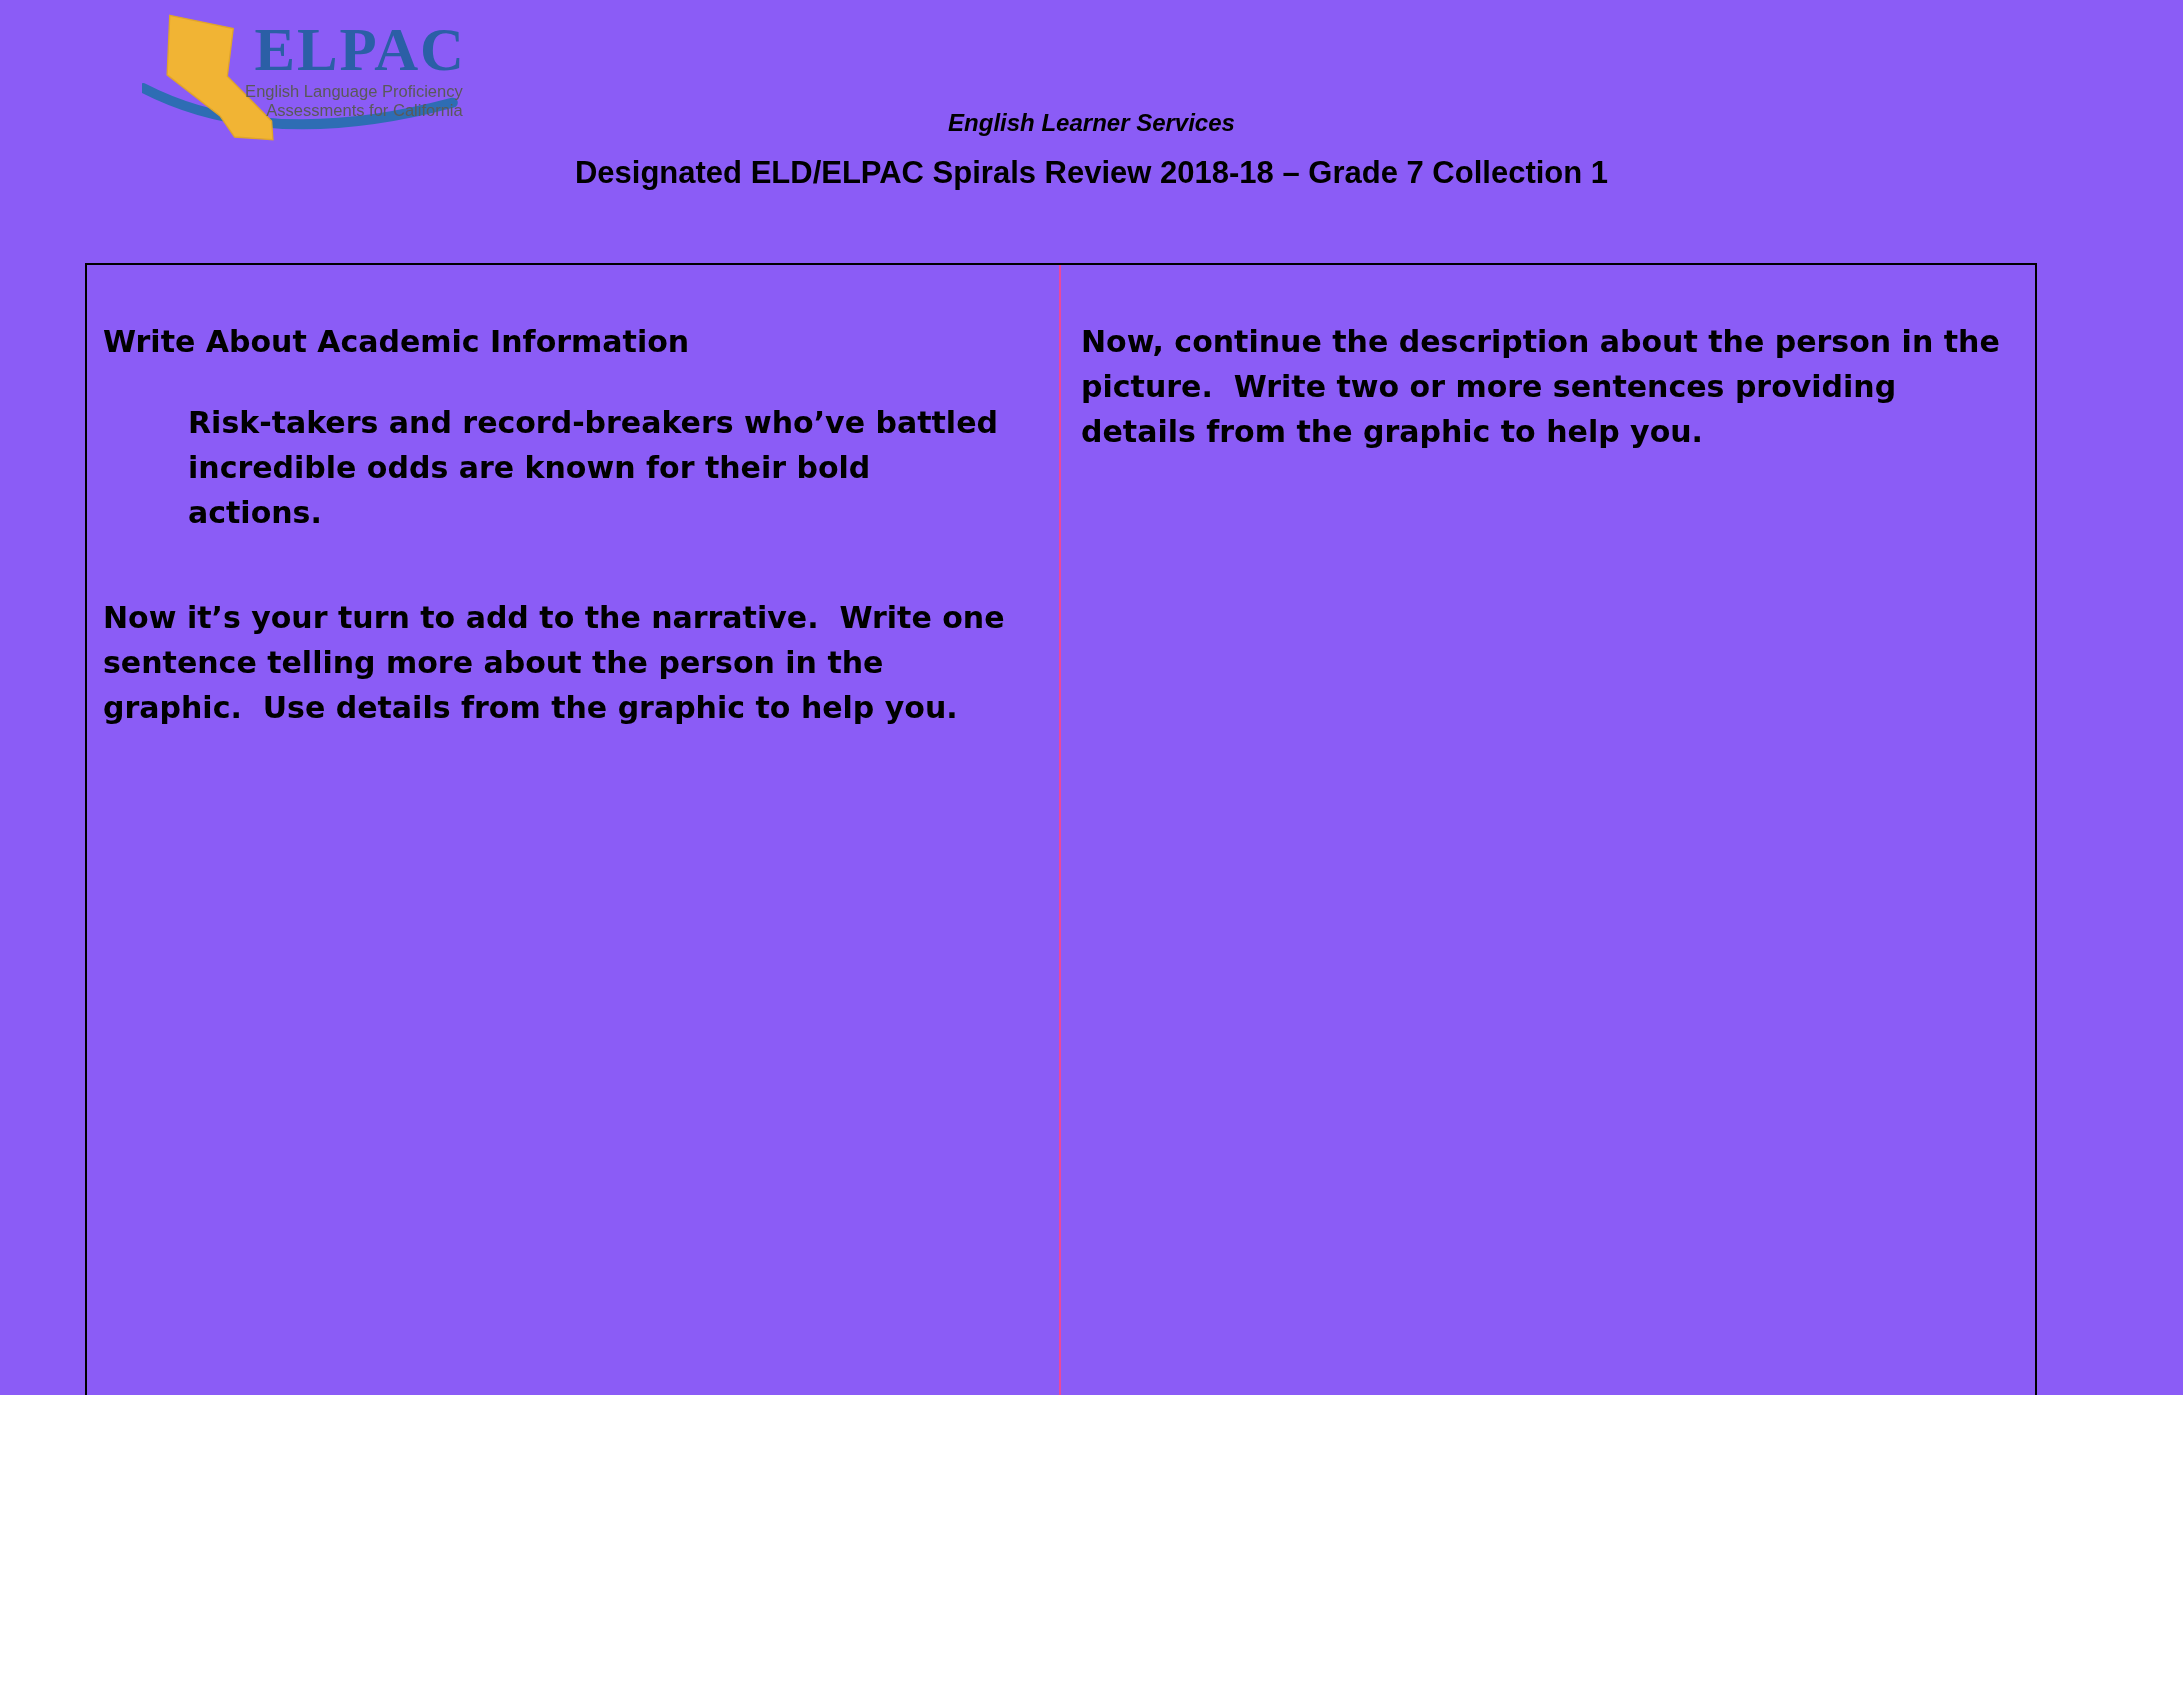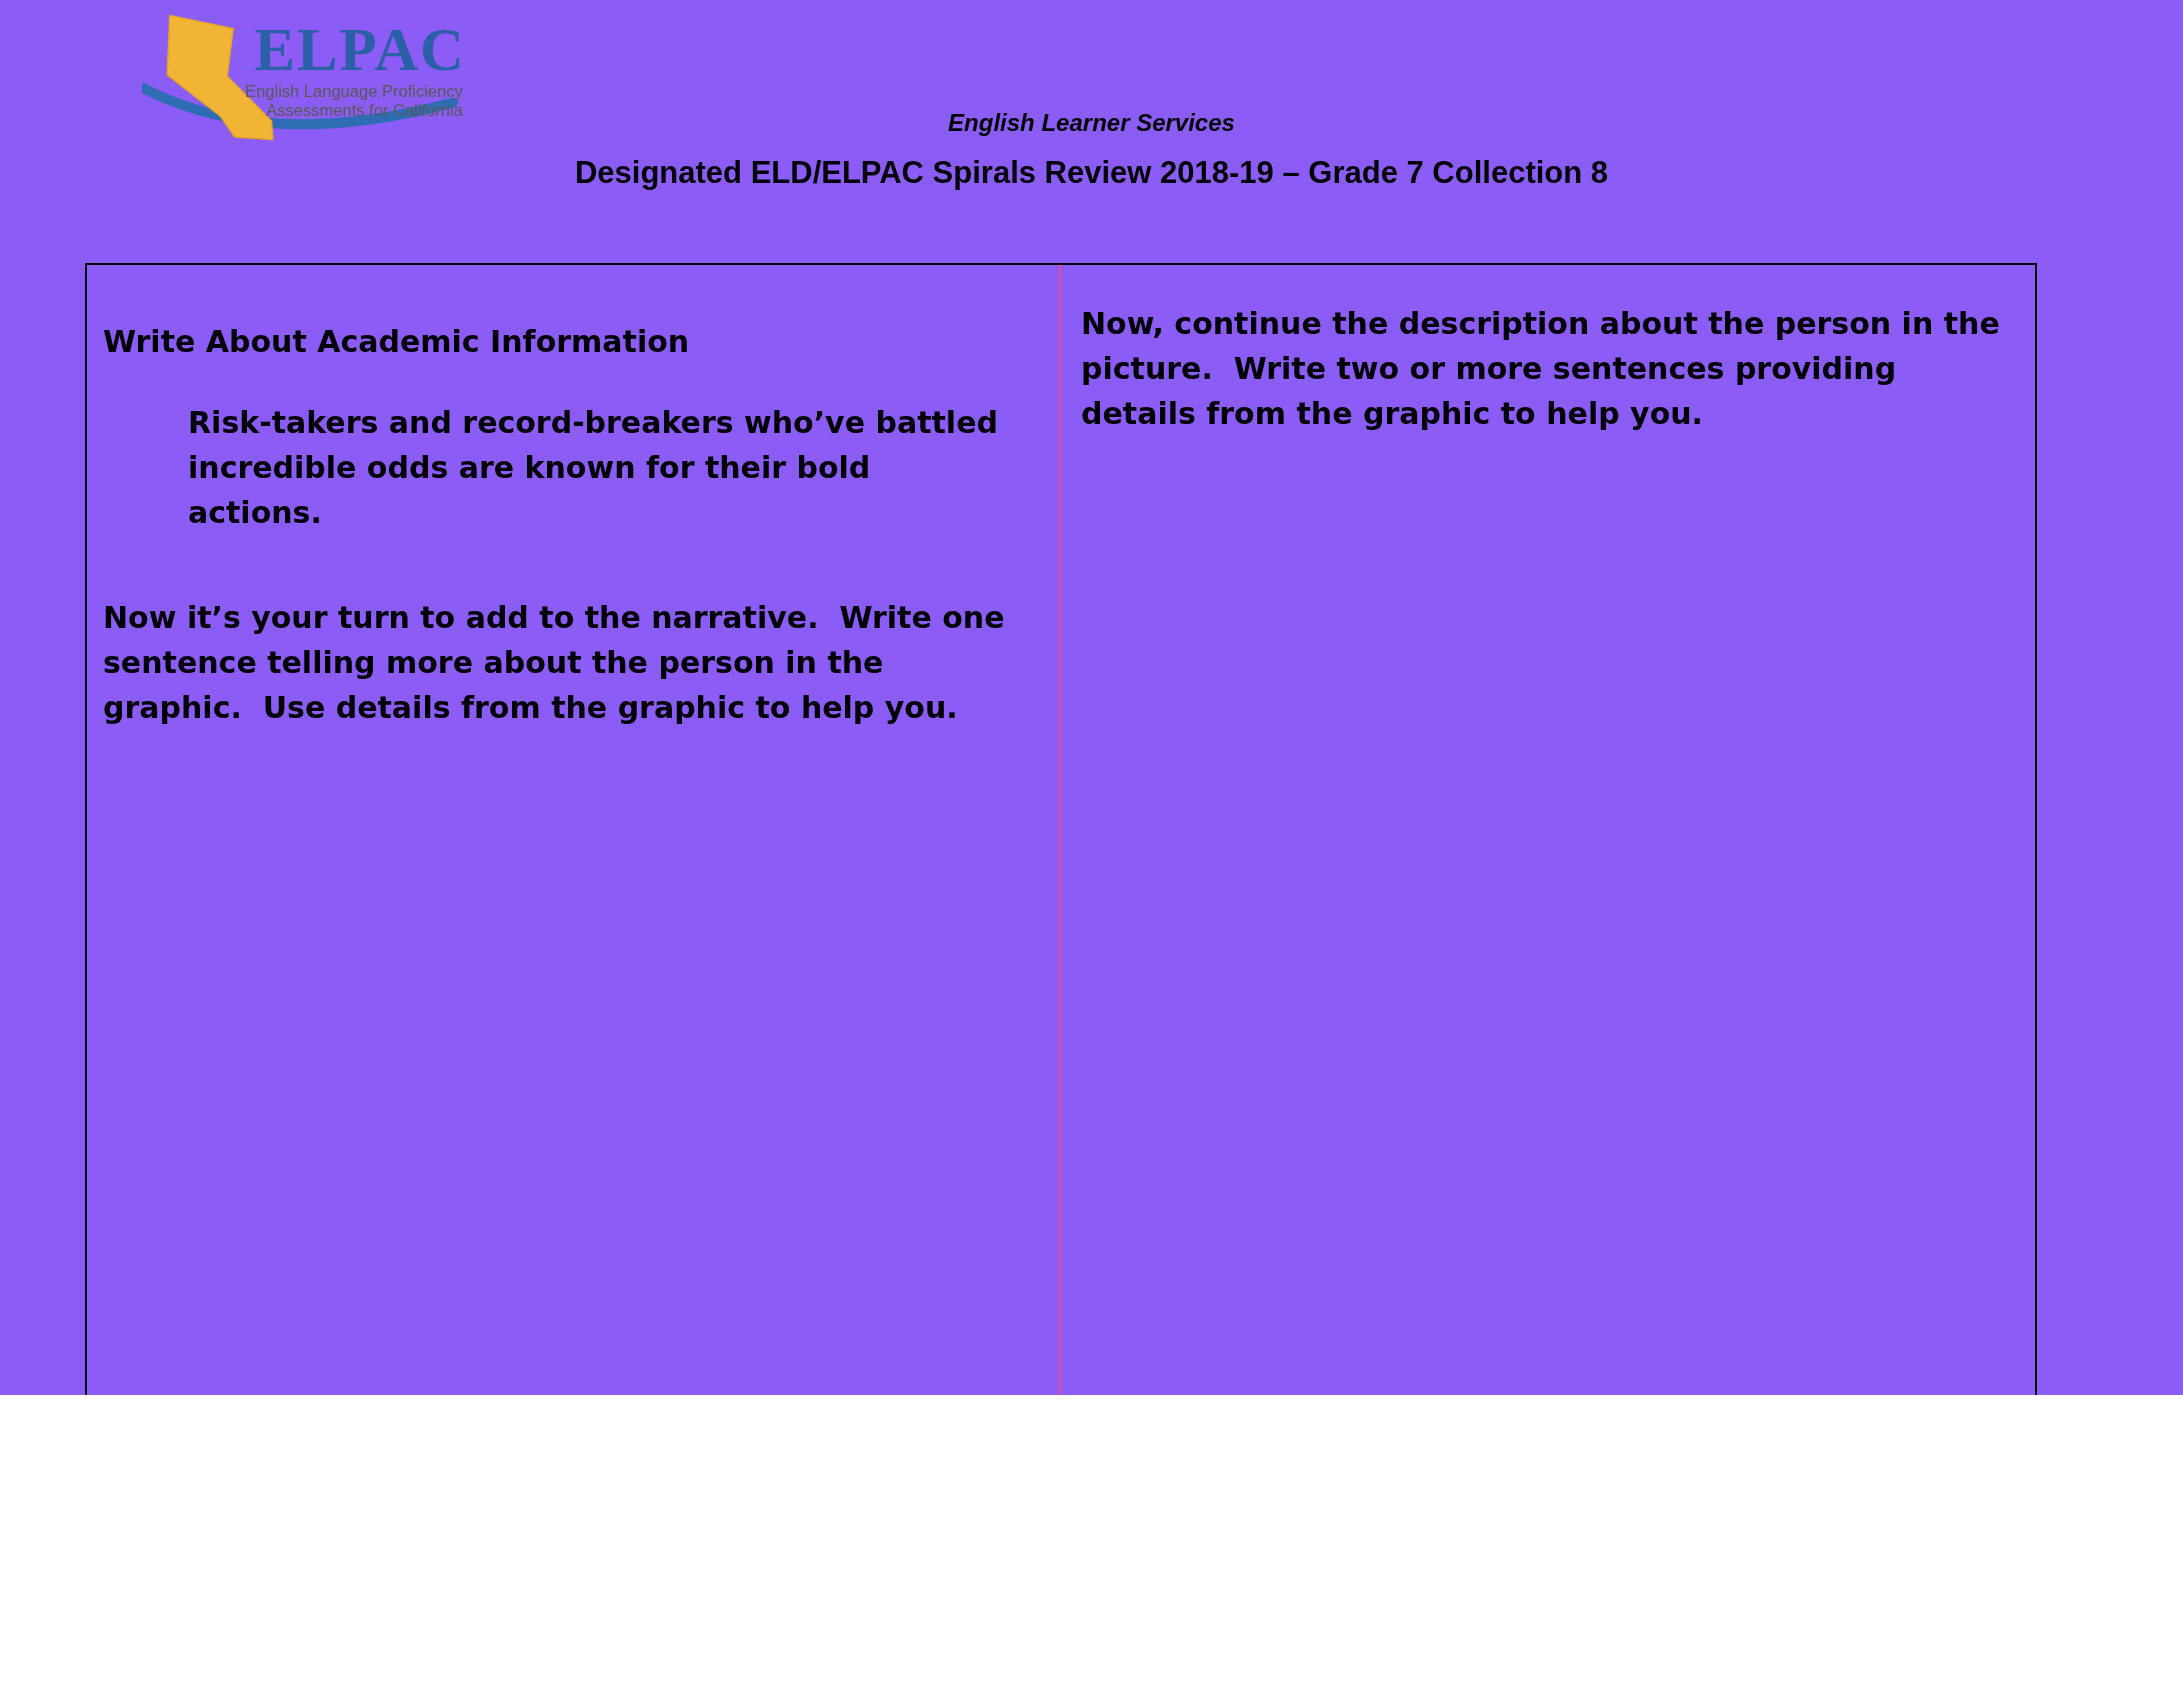--- a/index.html
+++ b/index.html
@@ -54,21 +54,21 @@
     font-weight: bold;
     position: relative;
   }
   .cell-left {
     width: 974px;
     border-right: 2px solid #ec4899;
     padding: 54px 26.5px 0 16px;
   }
   .cell-right {
     flex: 1;
-    padding: 36px 17px 0 20px;
+    padding: 54px 17px 0 20px;
   }
 
   .ws-heading { margin: 0; }
   .ws-intro   { margin: 74px 0 0 0; white-space: pre-wrap; }
   .ws-quote   { margin: 36px 16px 0 85px; width: 814px; white-space: pre-wrap; }
   .ws-prompt  { margin: 60px 0 0 0; white-space: pre-wrap; }
   .ws-right-prompt { margin: 0; white-space: pre-wrap; }
 
   .page-number {
     position: absolute;
@@ -104,21 +104,21 @@
     <path d="M42,8 L138,28 L129,100 L196,168 L198,196 L140,192 L118,160 L38,98 Z" fill="#F1B434" stroke="#E0A52A" stroke-width="2"></path>
 
     <text class="logo-wordmark" x="170" y="90">ELPAC</text>
 
     <text class="logo-tagline" x="485" y="132" text-anchor="end">English Language Proficiency</text>
     <text class="logo-tagline" x="485" y="160" text-anchor="end">Assessments for California</text>
   </svg>
 
   <div class="header-block">
     <div class="header-program">English Learner Services</div>
-    <div class="header-doc-title">Designated ELD/ELPAC Spirals Review 2018-19 – Grade 7 Collection 8</div>
+    <div class="header-doc-title">Designated ELD/ELPAC Spirals Review 2018-18 – Grade 7 Collection 1</div>
   </div>
 
   <div class="worksheet">
 
     <div class="cell cell-left">
       <p class="ws-heading">Write About Academic Information</p>
       <p class="ws-quote">Risk-takers and record-breakers who’ve battled incredible odds are known for their bold actions.</p>
       <p class="ws-prompt">Now it’s your turn to add to the narrative.  Write one sentence telling more about the person in the graphic.  Use details from the graphic to help you.</p>
       <div class="page-number">6</div>
     </div>

